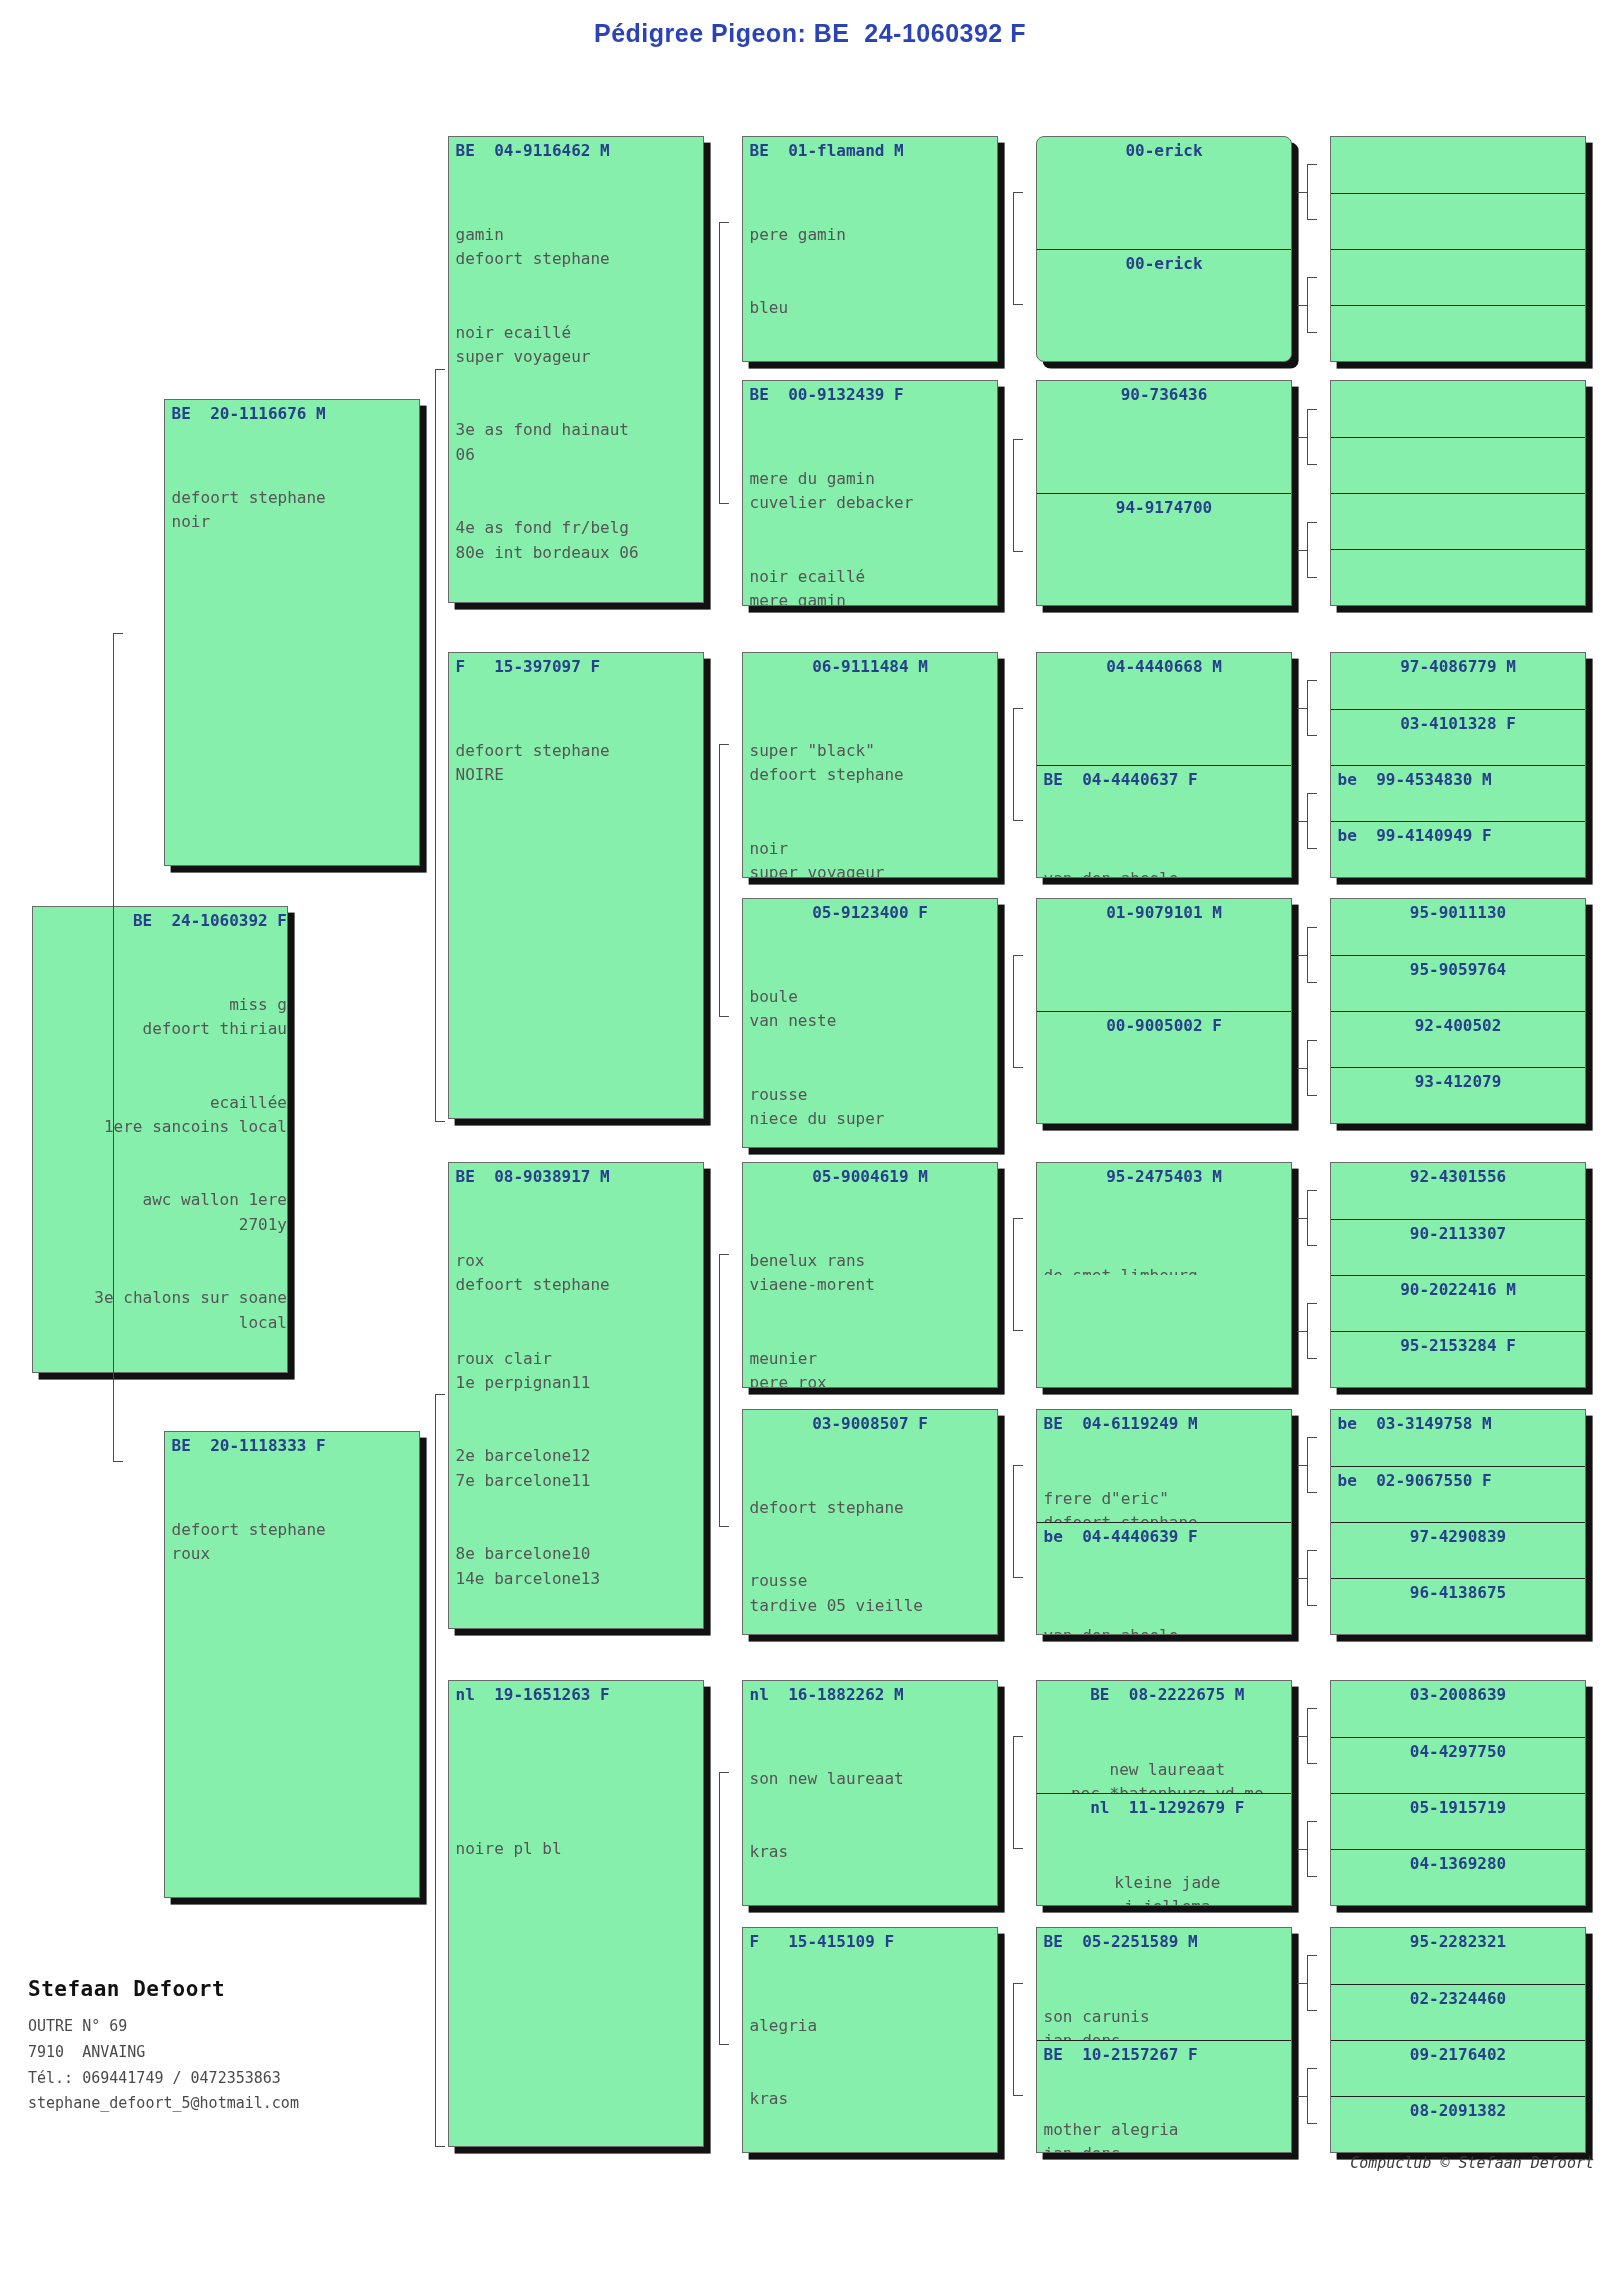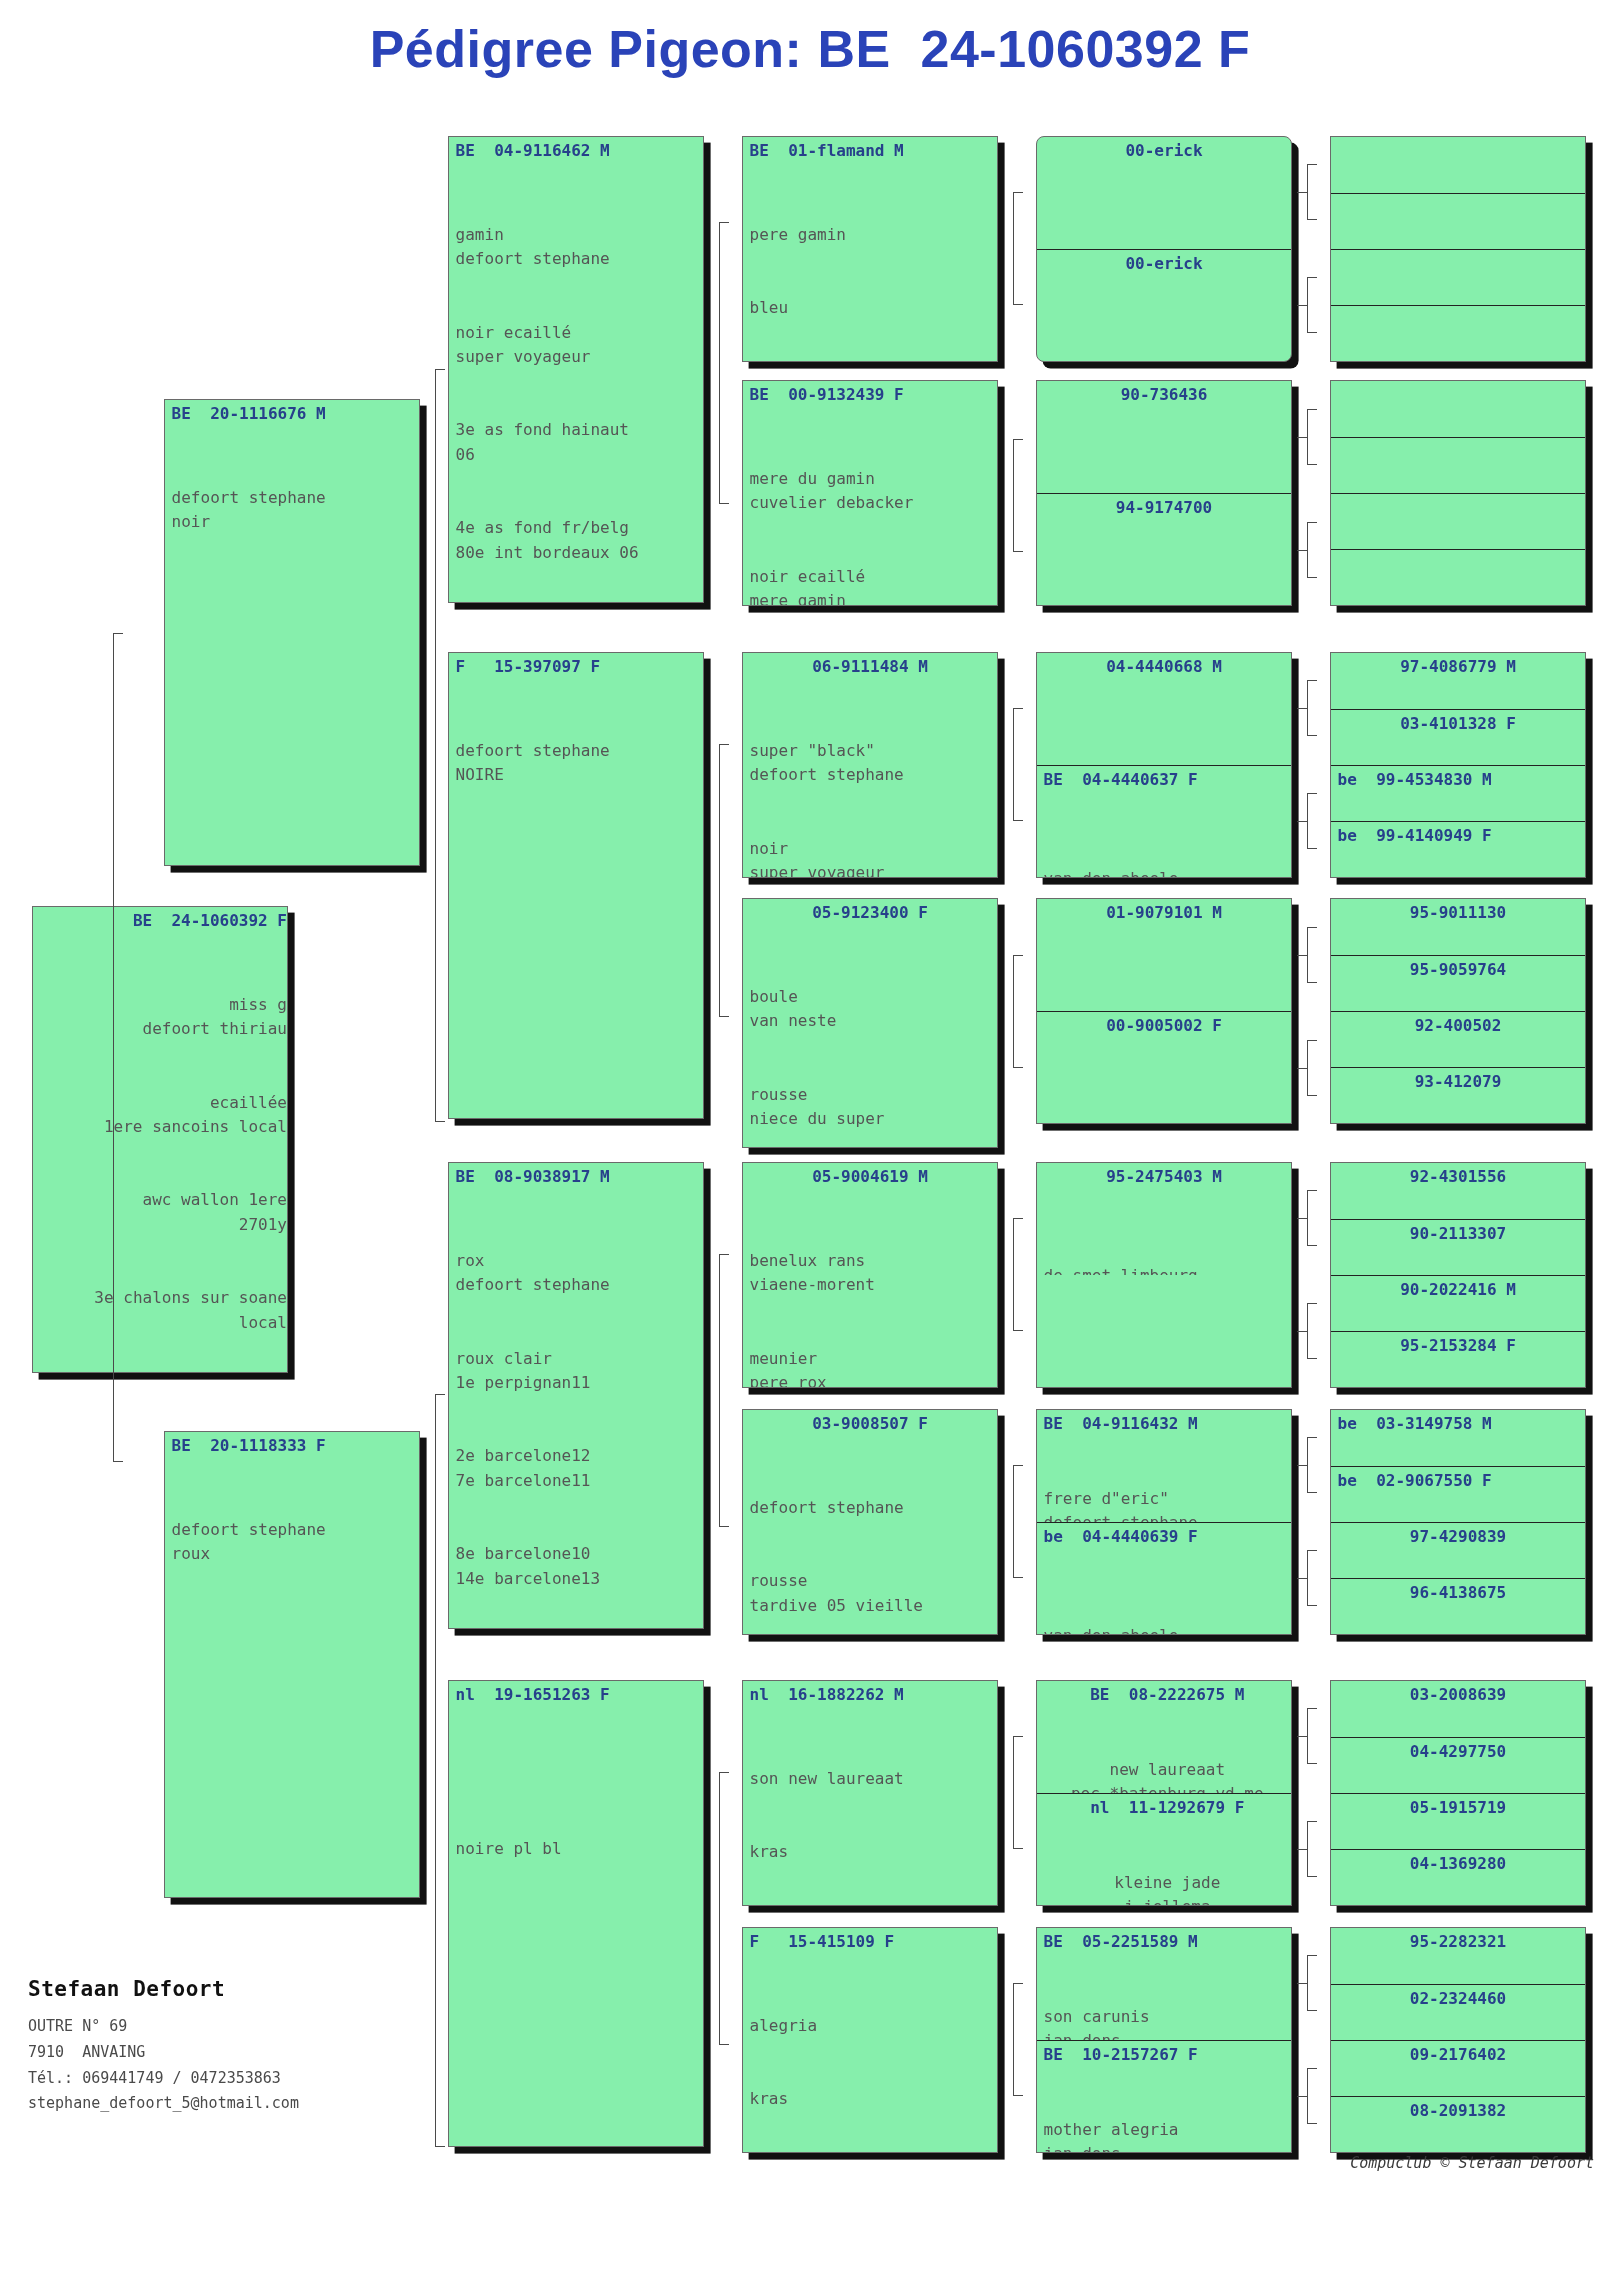--- a/index.html
+++ b/index.html
@@ -8,21 +8,21 @@
   body {
     width:1620px; height:2290px;
     font-family:"DejaVu Sans Mono","Liberation Mono",monospace;
     position:relative; overflow:hidden;
   }
   #page { position:relative; width:1620px; height:2290px; }
 
   .title {
     position:absolute; left:0; top:19px; width:1620px; text-align:center;
     font-family:"Liberation Sans","DejaVu Sans",sans-serif;
-    font-size:52px; font-weight:bold; color:#2a43b8;
+    font-size:25px; font-weight:bold; color:#2a43b8;
     letter-spacing:0.5px; white-space:pre;
   }
 
   
   .box {
     position:absolute; background:#86efac;
     border:0.9px solid #6a6a6a;
     box-shadow:6.6px 6.6px 0 0 #111;
     overflow:hidden;
   }
@@ -344,21 +344,21 @@
   <div class="box" style="left:1036px; top:1162px; width:256px; height:226px;">
     <div class="cell" style="height:50%;">
       <div class="id ctr">95-2475403 M</div>
       <div class="lines" style="margin-top:28px;">
         <div>de smet limbourg</div>
       </div>
     </div>
   </div>
   <div class="box" style="left:1036px; top:1409px; width:256px; height:226px;">
     <div class="cell" style="height:50%;">
-      <div class="id left">BE  04-9116432 M</div>
+      <div class="id left">BE  04-6119249 M</div>
       <div class="lines" style="margin-top:3.8px;">
         <div>frere d"eric"</div><div>defoort stephane</div>
       </div>
     </div>
     <div class="cell" style="height:50%;">
       <div class="id left">be  04-4440639 F</div>
       <div class="lines" style="margin-top:28px;">
         <div>van den abeele</div>
       </div>
     </div>

